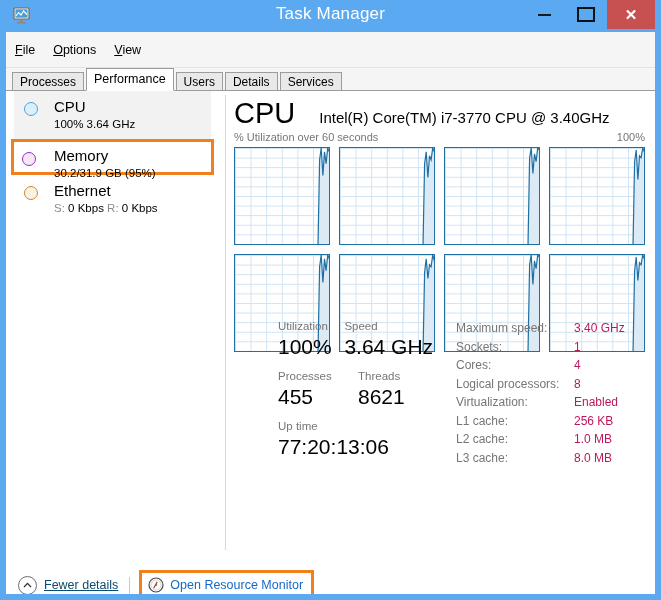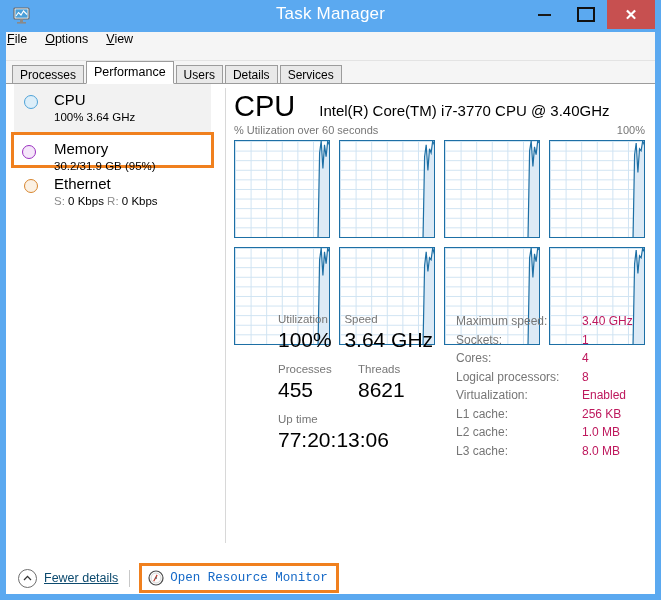--- a/index.html
+++ b/index.html
@@ -62,24 +62,25 @@
   .client {
     position: relative;
     background: #ffffff;
     height: 562px;
     border: 0;
     box-sizing: border-box;
     overflow: hidden;
   }
 
   .menubar {
-    height: 29px;
+    height: 36px;
     background: #F5F5F5;
     display: flex;
-    padding-left: 1px;
+    align-items: center;
+    padding-left: 9px;
     font-size: 12.5px;
     color: #000000;
     border-bottom: 1px solid #E3E3E3;
     box-sizing: border-box;
   }
   .menu-item { margin-right: 18px; }
   .menu-item u { text-decoration: underline; }
 
   
   .tabstrip {
@@ -251,21 +252,20 @@
   .w-speed { width: 120px; }
   .w-proc { width: 80px; }
   .w-thr { width: 75px; }
   .w-hnd { width: 90px; }
   .gap-row { margin-top: 9px; }
 
   .spec-row {
     display: flex;
     font-size: 12px;
     line-height: 18.5px;
-    gap: 8px;
   }
   .spec-key { width: 118px; color: #767676; }
   .spec-val { color: #be185d; }
 
   
   .footer {
     position: relative;
     height: 46px;
     background: #ffffff;
     border-top: 0;
@@ -297,21 +297,20 @@
     align-items: center;
     padding: 4px 8px 4px 6px;
   }
   .rm-icon {
     width: 16px; height: 16px;
     margin-right: 6px;
   }
   .rm-link {
     font-size: 12.5px;
     color: #1569C7;
-    font-family: Liberation Mono, monospace;
   }
 </style>
 </head>
 <body>
 
 <div class="window">
 
   <div class="titlebar">
     <span class="app-icon">
       <svg width="20" height="18" viewBox="0 0 20 18">

